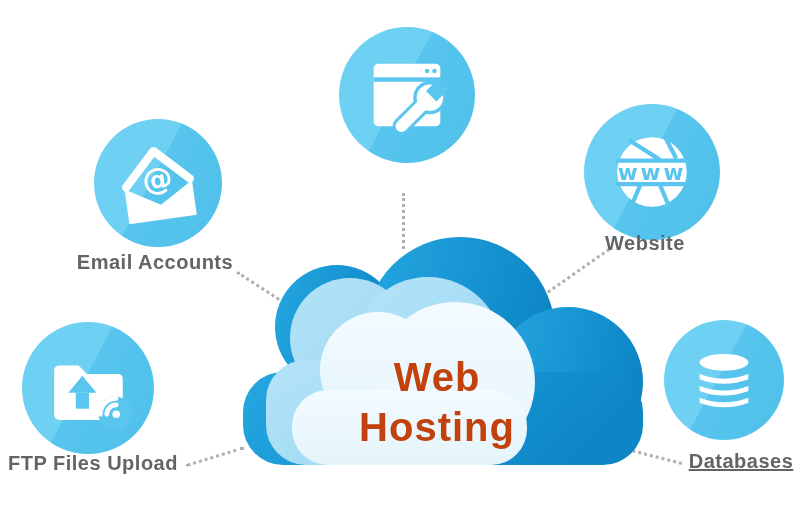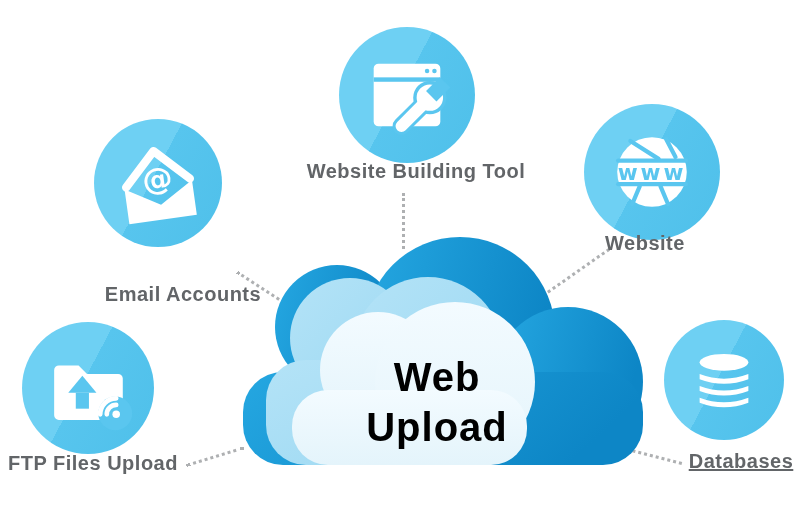--- a/index.html
+++ b/index.html
@@ -41,21 +41,21 @@
   
   #cloud-title{
     position:absolute;
     left:437px;top:352px;
     transform:translateX(-50%);
     text-align:center;
     font-size:40px;
     line-height:50px;
     font-weight:700;
     letter-spacing:1px;
-    color:#000000;
+    color:#c2410c;
     z-index:4;
     white-space:nowrap;
   }
 </style>
 </head>
 <body>
 
 <div id="canvas">
 
   <div class="connector" style="left:238px;top:271px;width:56px;transform:rotate(33deg);"></div>
@@ -95,50 +95,49 @@
 
     <g fill="url(#gradFront)">
       <circle cx="378" cy="370" r="58"></circle>
       <circle cx="455" cy="382" r="80"></circle>
       <rect x="292" y="390" width="235" height="75" rx="36"></rect>
     </g>
   </svg>
 
   <div id="cloud-title">
     <div>Web</div>
-    <div>Upload</div>
+    <div>Hosting</div>
   </div>
 
   <div class="node-circle" style="left:94px;top:119px;width:128px;height:128px;">
     <svg width="92" height="92" viewBox="0 0 100 100">
       <g transform="rotate(-8 50 50)">
         <polyline points="15,50 50,15 85,50" fill="none" stroke="#ffffff" stroke-width="9" stroke-linejoin="round" stroke-linecap="round"></polyline>
         <polygon points="13,52 50,74 87,52 87,90 13,90" fill="#ffffff"></polygon>
         <text x="50" y="57" font-size="33" font-weight="bold" fill="#ffffff" text-anchor="middle" font-family="DejaVu Sans, sans-serif">@</text>
       </g>
     </svg>
   </div>
-  <div class="node-label" style="left:183px;top:251px;margin-top:32px;">Email Accounts</div>
+  <div class="node-label" style="left:155px;top:251px;">Email Accounts</div>
 
   <div class="node-circle" style="left:339px;top:27px;width:136px;height:136px;">
     <svg width="98" height="98" viewBox="0 0 100 100">
       <rect x="16" y="18" width="68" height="64" rx="5" fill="#ffffff"></rect>
       <rect x="16" y="32" width="68" height="4.5" fill="#5ac6ef"></rect>
       <circle cx="70.5" cy="25.5" r="2.3" fill="#5ac6ef"></circle>
       <circle cx="78" cy="25.5" r="2.3" fill="#5ac6ef"></circle>
       <g transform="translate(62,64) rotate(-45)">
         <rect x="-34" y="-9" width="46" height="18" rx="9" fill="#5ac6ef"></rect>
         <circle cx="16" cy="0" r="17" fill="#5ac6ef"></circle>
         <rect x="-31" y="-6" width="42" height="12" rx="6" fill="#ffffff"></rect>
         <circle cx="16" cy="0" r="13.5" fill="#ffffff"></circle>
         <rect x="18" y="-7.5" width="20" height="15" fill="#5ac6ef"></rect>
       </g>
     </svg>
   </div>
-  <div class="node-label" style="left:416px;top:160px;">Website Building Tool</div>
 
   <div class="node-circle" style="left:584px;top:104px;width:136px;height:136px;">
     <svg width="94" height="94" viewBox="0 0 100 100">
       <circle cx="50" cy="50" r="37" fill="#ffffff"></circle>
       <g stroke="#5ac6ef" stroke-width="4.5" stroke-linecap="round">
         <line x1="14" y1="38" x2="86" y2="38"></line>
         <line x1="14" y1="63" x2="86" y2="63"></line>
         <line x1="27" y1="17" x2="57" y2="36"></line>
         <line x1="65" y1="15" x2="75" y2="34"></line>
         <line x1="37" y1="65" x2="29" y2="84"></line>

